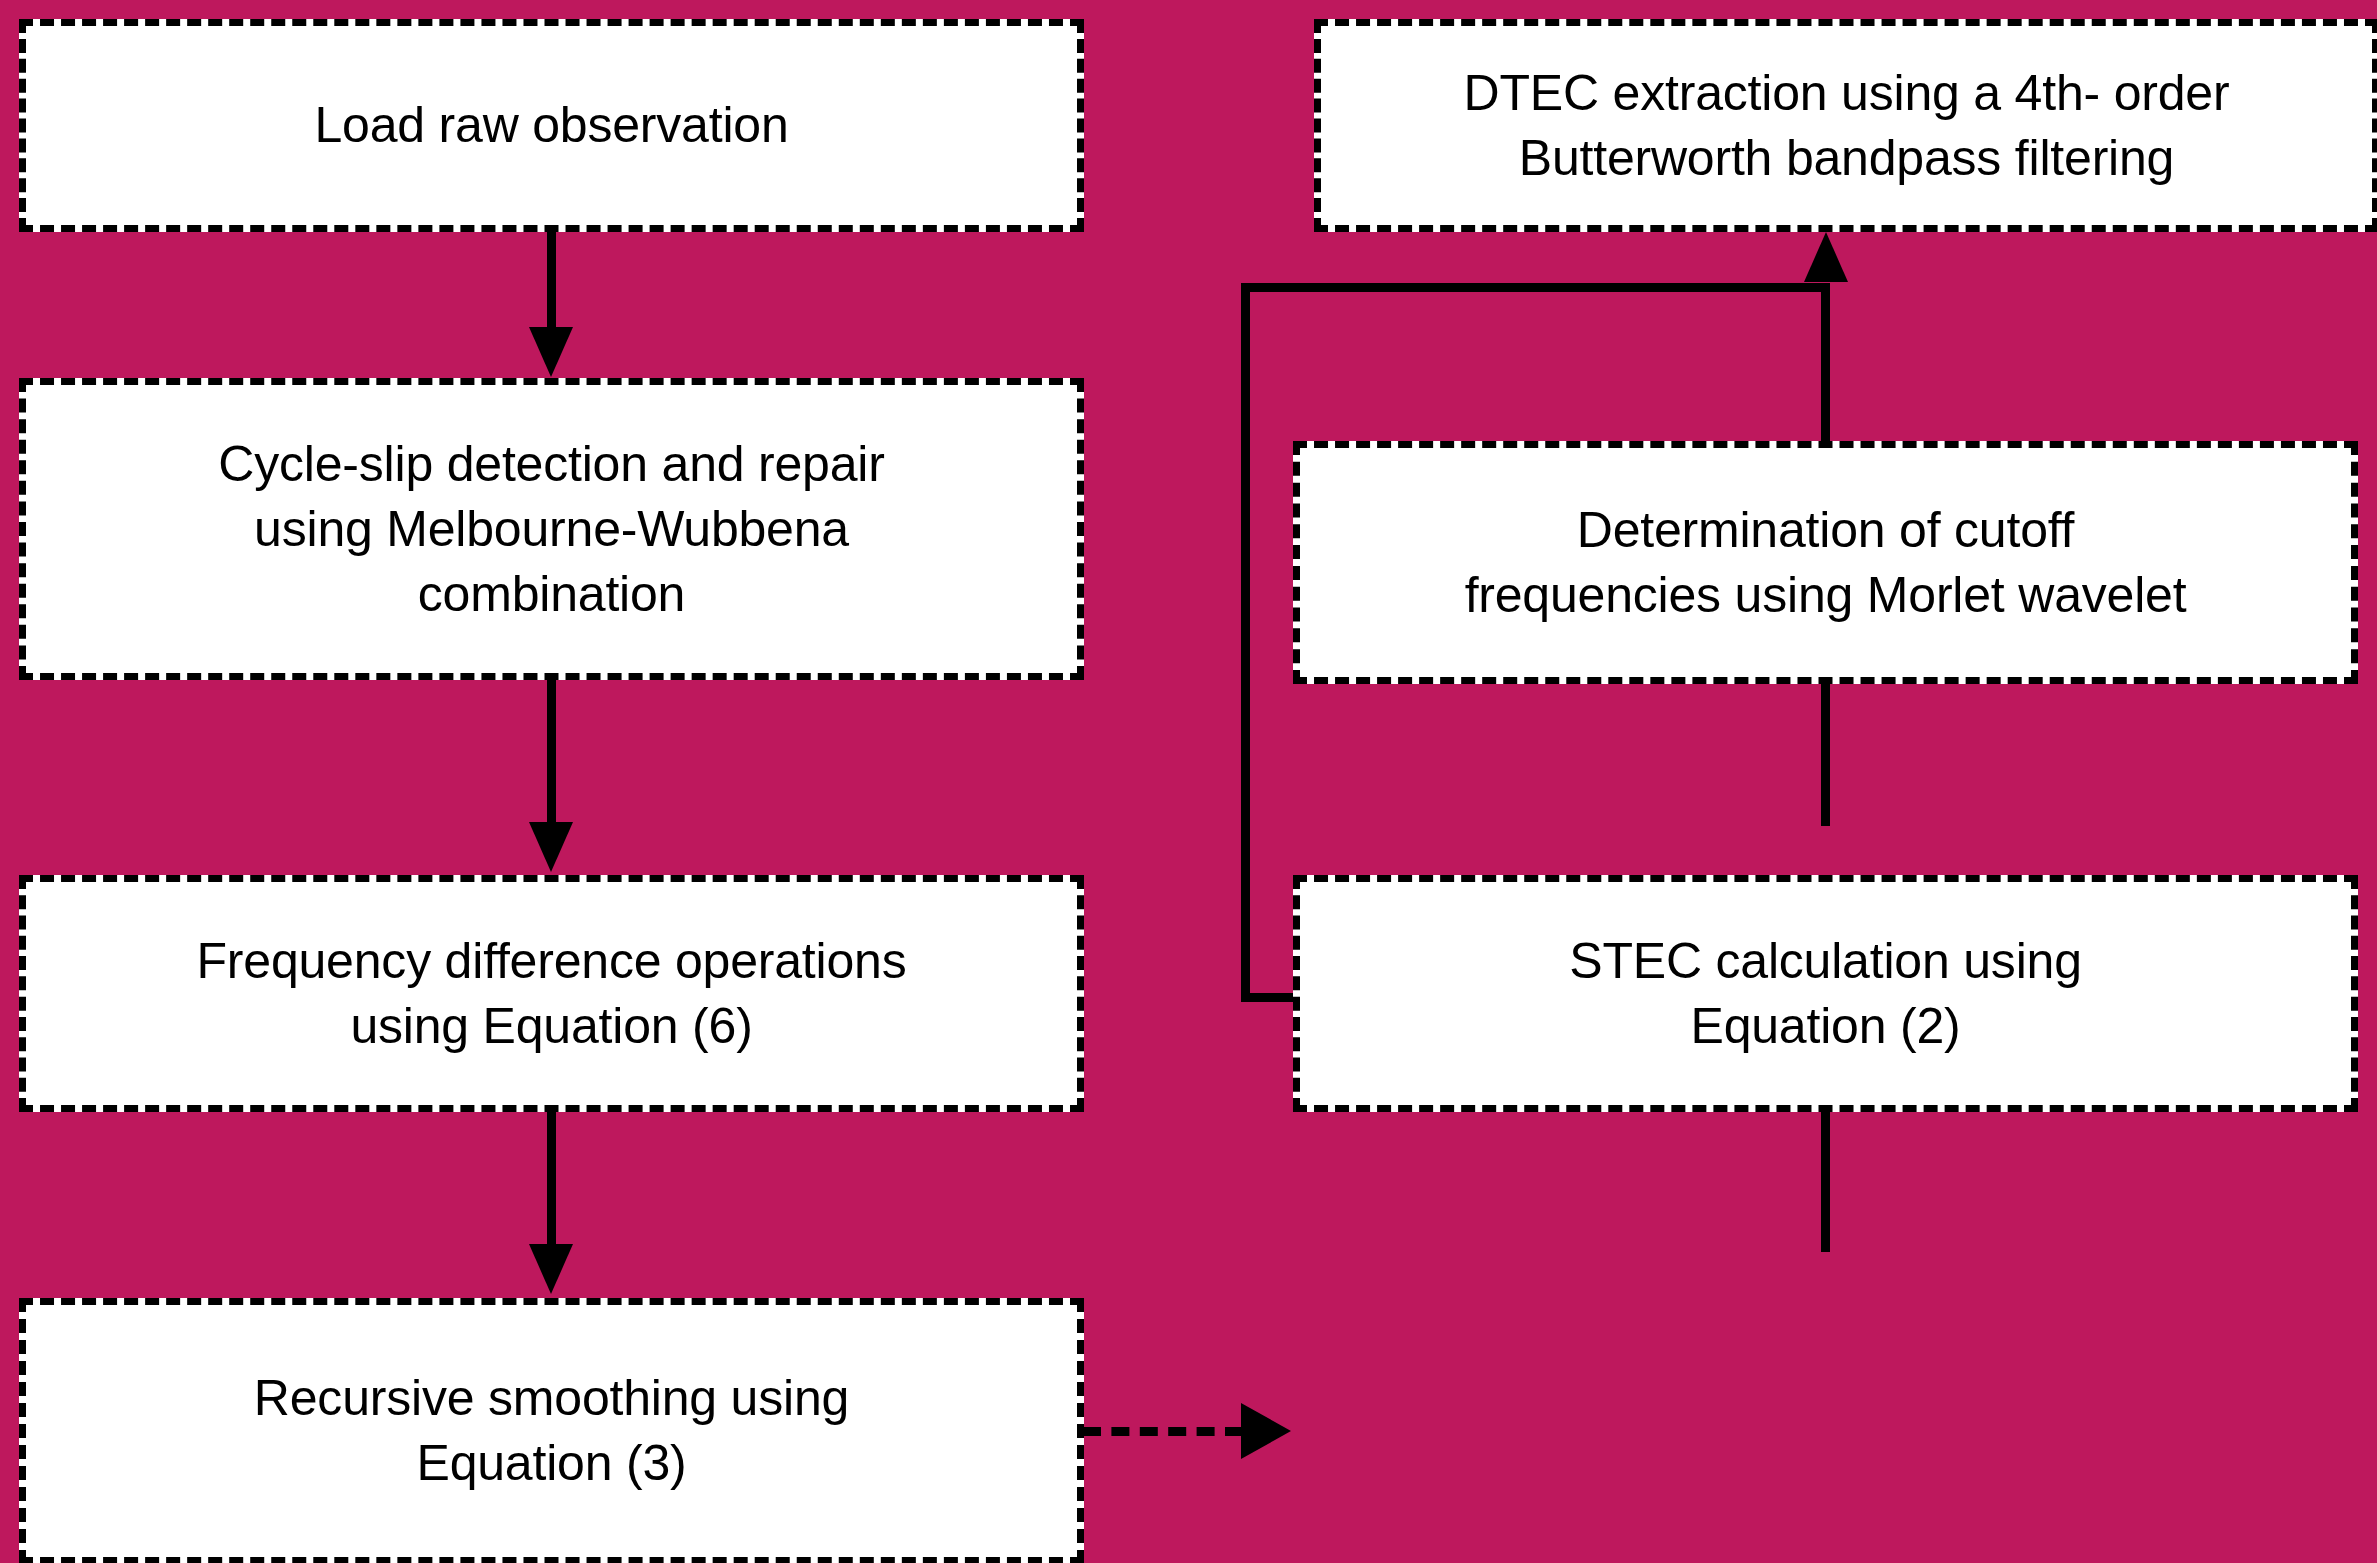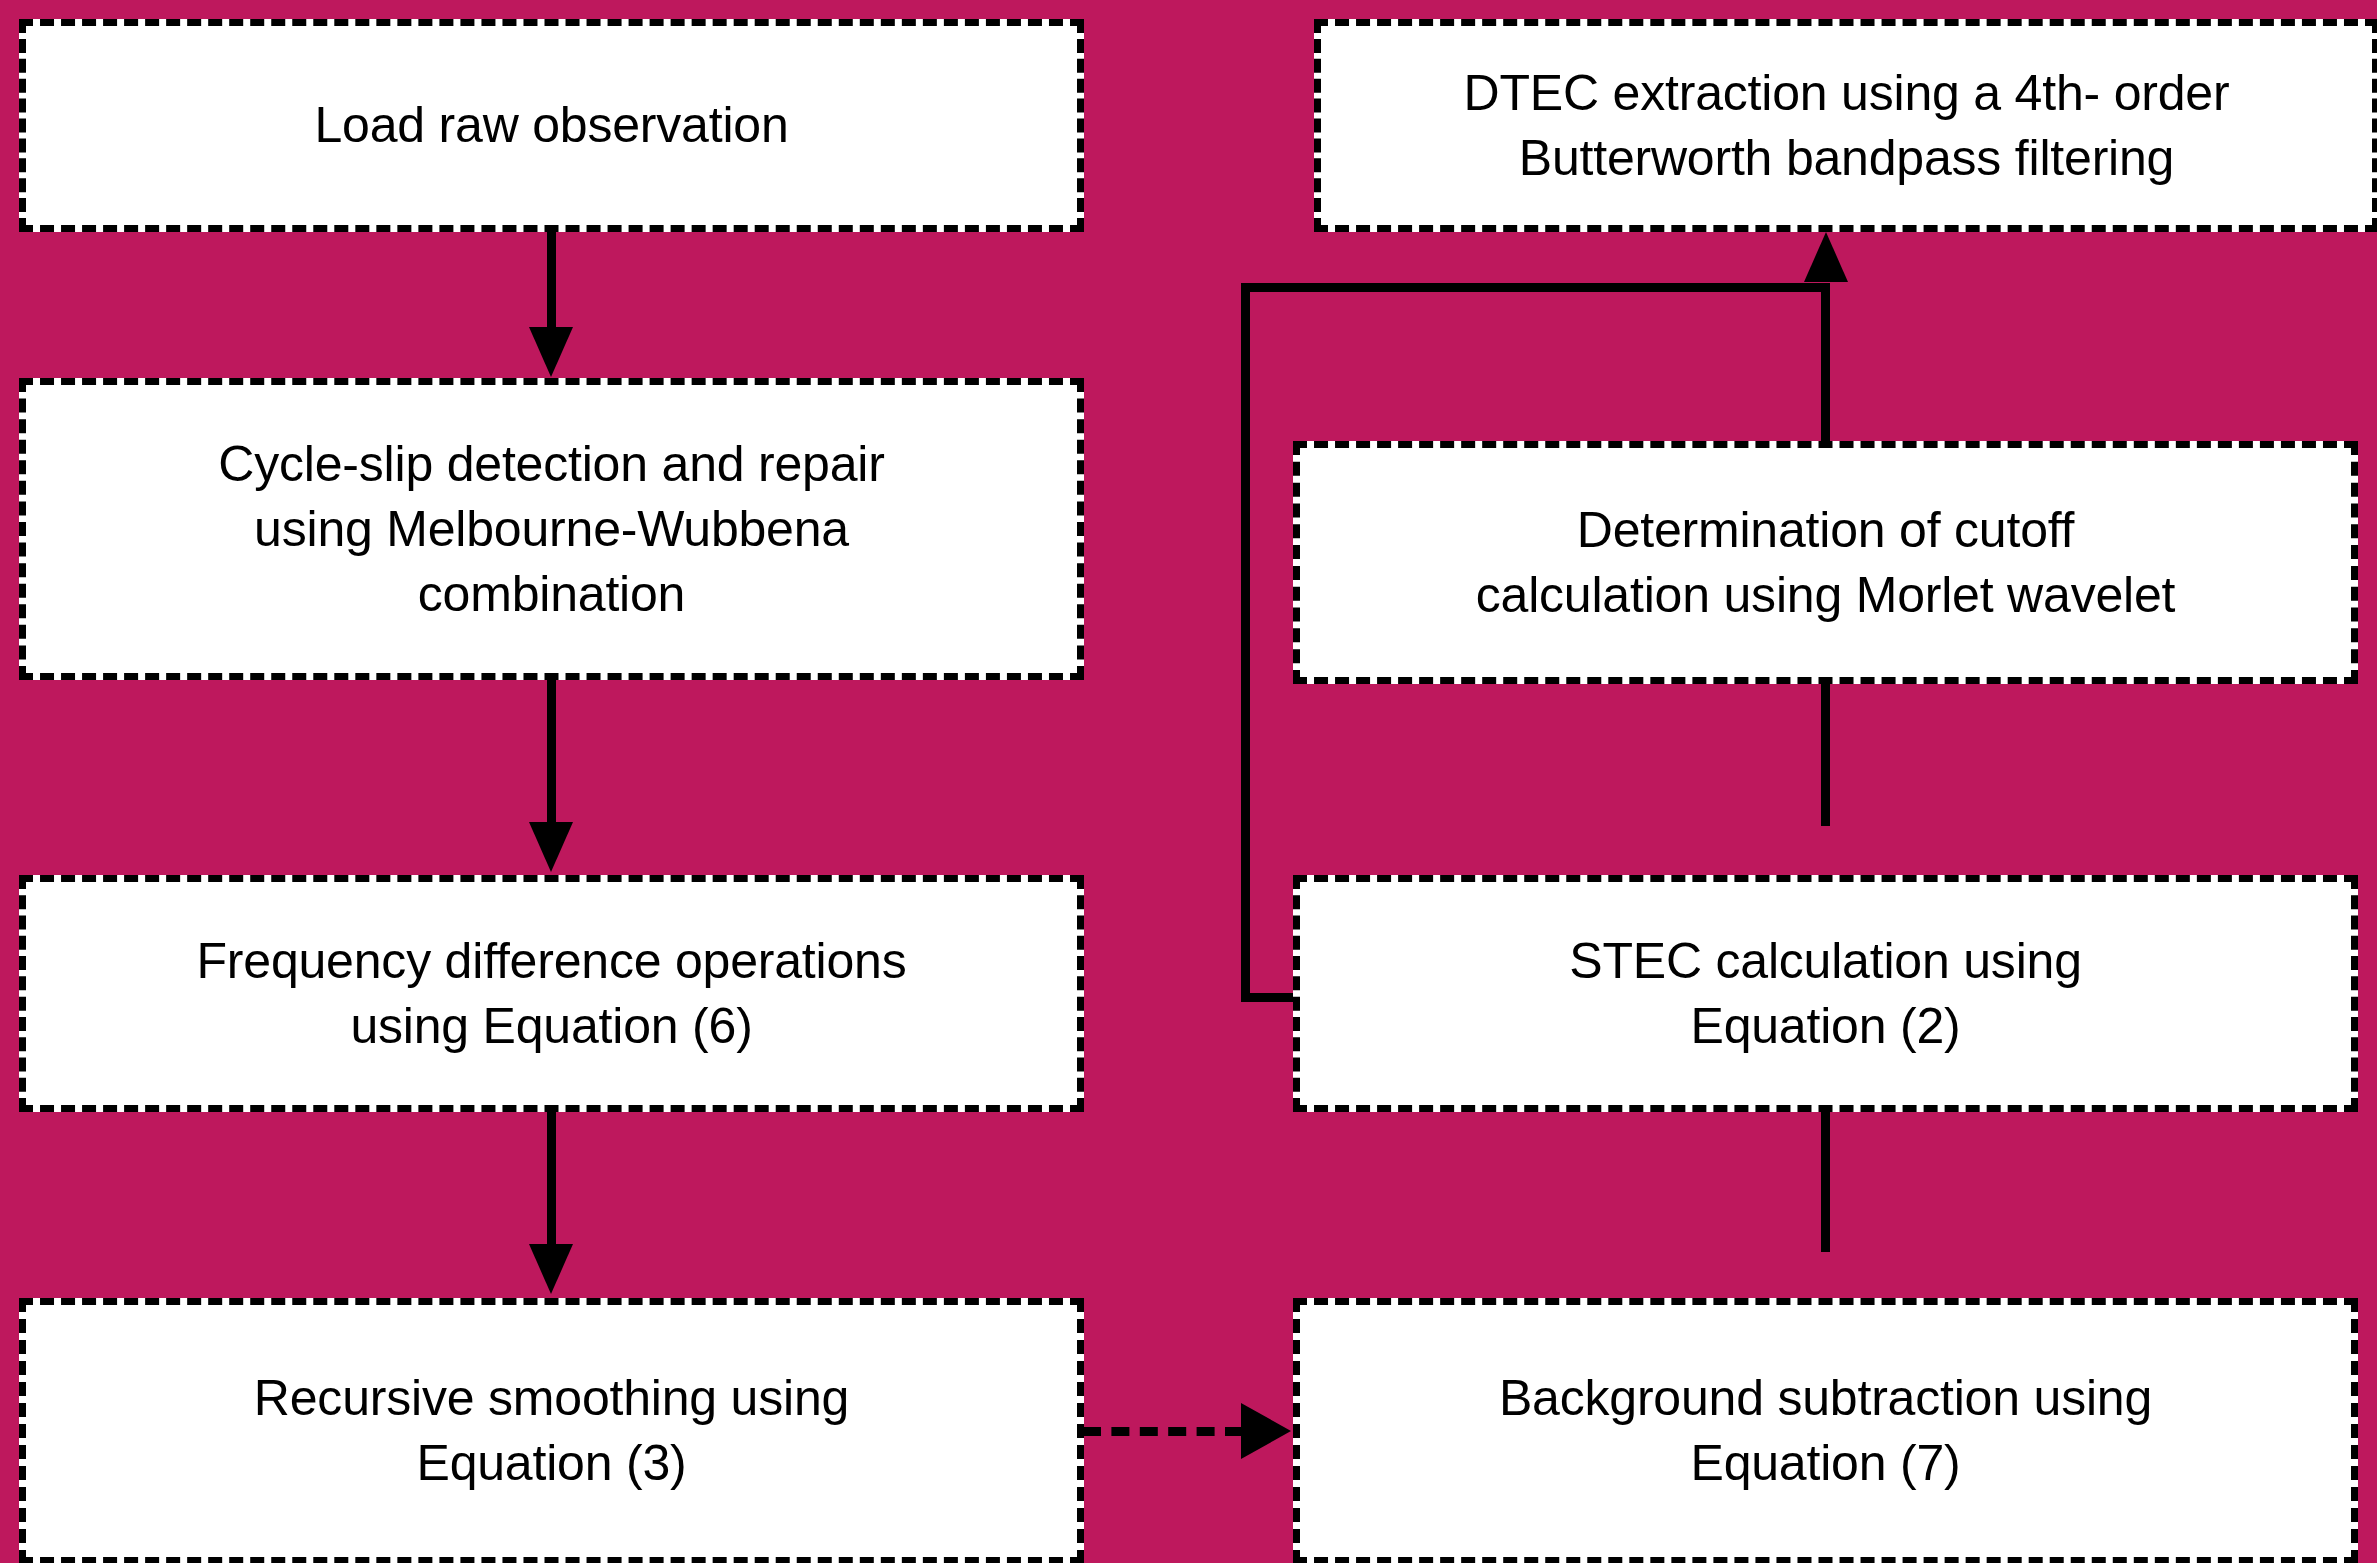--- a/index.html
+++ b/index.html
@@ -145,32 +145,28 @@
 Equation (3)</span>
   </div>
 
   <div class="node" id="n-dtec">
     <span class="label">DTEC extraction using a 4th- order
 Butterworth bandpass filtering</span>
   </div>
 
   <div class="node" id="n-determ">
     <span class="label">Determination of cutoff
-calculation using Morlet wavelet</span>
+frequencies using Morlet wavelet</span>
   </div>
 
   <div class="node" id="n-stec">
     <span class="label">STEC calculation using
 Equation (2)</span>
   </div>
 
-  <div class="node" id="n-background">
-    <span class="label">Background subtraction using
-Equation (7)</span>
-  </div>
 
   <div class="edge v" id="e1"></div>
   <div class="arrow down" id="a1"></div>
 
   <div class="edge v" id="e2"></div>
   <div class="arrow down" id="a2"></div>
 
   <div class="edge v" id="e3"></div>
   <div class="arrow down" id="a3"></div>
 

